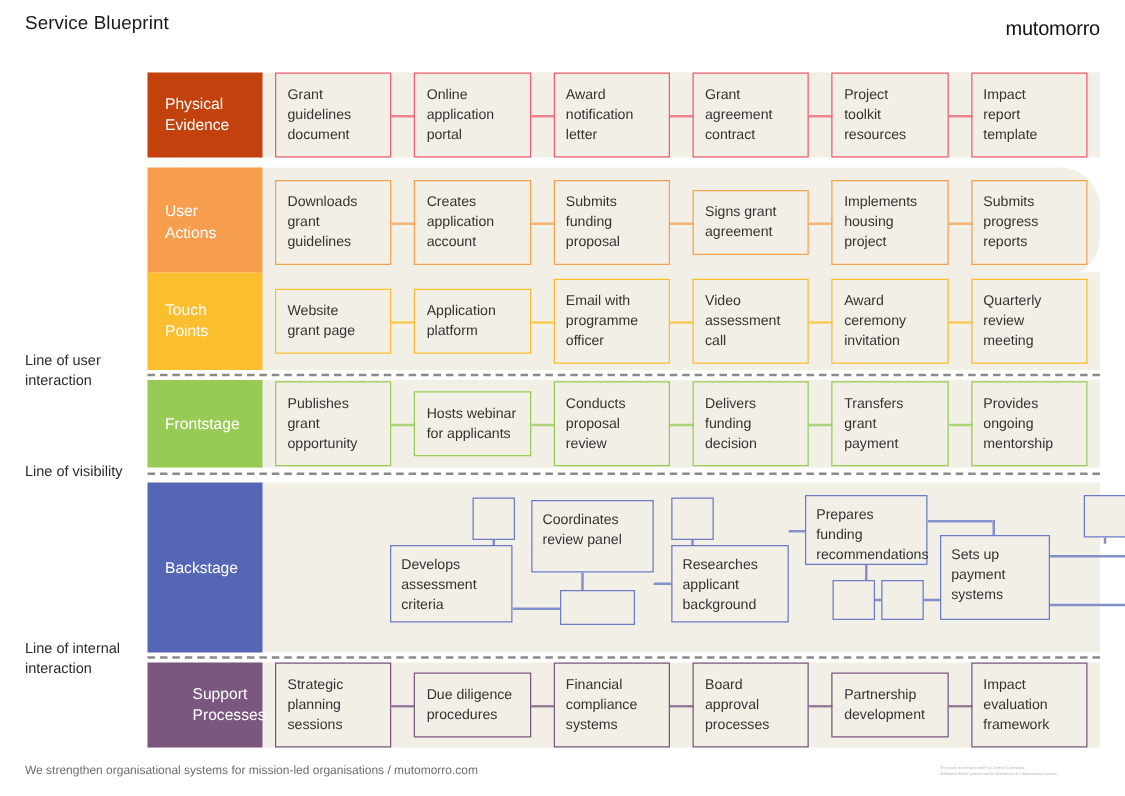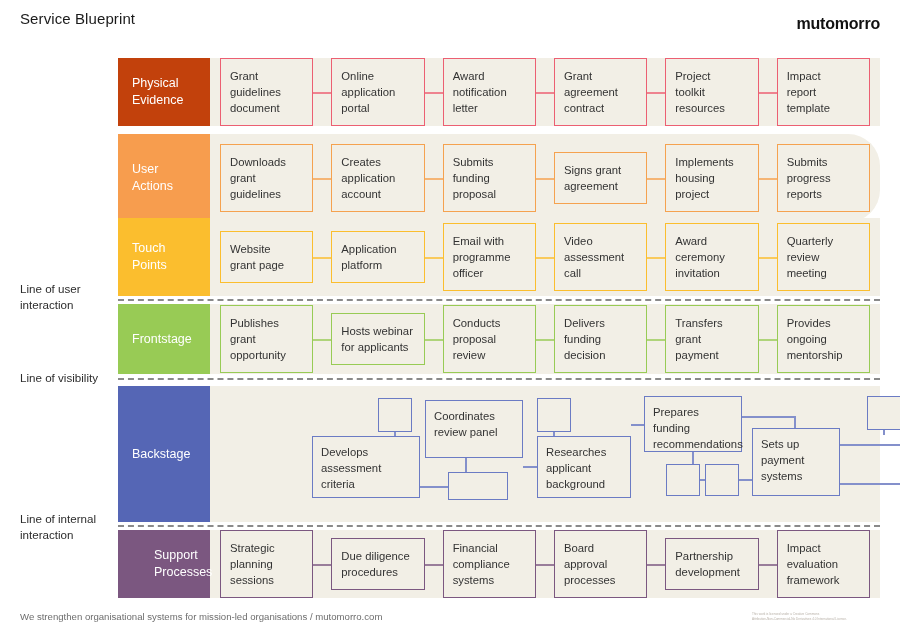--- a/index.html
+++ b/index.html
@@ -15,21 +15,21 @@
   
   .header {
     position: absolute; left: 0; top: 0; width: 900px; height: 46px;
   }
   .title {
     position: absolute; left: 20px; top: 10px;
     font-size: 15px; font-weight: 400; color: #1a1a1a; letter-spacing: .1px;
   }
   .brand {
     position: absolute; right: 20px; top: 15px;
-    font-size: 16px; font-weight: 700; color: #111; letter-spacing: -.2px;
+    font-size: 16px; font-weight: 400; color: #111; letter-spacing: -.2px;
   }
 
   
   .row {
     position: absolute; left: 118px; width: 762px;
     background: #f2efe6;
     display: flex; align-items: stretch;
   }
   .row-label {
     width: 92px; flex: 0 0 92px;
@@ -222,21 +222,21 @@
           <div class="bline" style="left: 421px; top: 38px; width: 14px; height: 1.6px;"></div>
           <div class="bline" style="left: 482px; top: 66px; width: 1.6px; height: 13px;"></div>
           <div class="bline" style="left: 490px; top: 93px; width: 6px; height: 1.6px;"></div>
           <div class="bline" style="left: 529px; top: 93px; width: 14px; height: 1.6px;"></div>
           <div class="bline" style="left: 532px; top: 30px; width: 52px; height: 1.6px;"></div>
           <div class="bline" style="left: 584px; top: 30px; width: 1.6px; height: 13px;"></div>
           <div class="bline" style="left: 673px; top: 44px; width: 1.6px; height: 5px;"></div>
           <div class="bline" style="left: 630px; top: 58px; width: 71px; height: 1.6px;"></div>
           <div class="bline" style="left: 630px; top: 97px; width: 71px; height: 1.6px;"></div>
           <div class="bx" style="left: 168px; top: 12px; width: 34px; height: 34px;"></div>
-          <div class="bx" style="left: 102px; top: 50px; width: 108px; height: 62px;"><span>Develops
+          <div class="bx" style="left: 102px; top: 50px; width: 98px; height: 62px;"><span>Develops
 assessment
 criteria</span></div>
           <div class="bx" style="left: 215px; top: 14px; width: 98px; height: 58px;"><span>Coordinates
 review panel</span></div>
           <div class="bx" style="left: 238px; top: 86px; width: 60px; height: 28px;"></div>
           <div class="bx" style="left: 327px; top: 12px; width: 34px; height: 34px;"></div>
           <div class="bx" style="left: 327px; top: 50px; width: 94px; height: 62px;"><span>Researches
 applicant
 background</span></div>
           <div class="bx" style="left: 434px; top: 10px; width: 98px; height: 56px;"><span>Prepares funding

